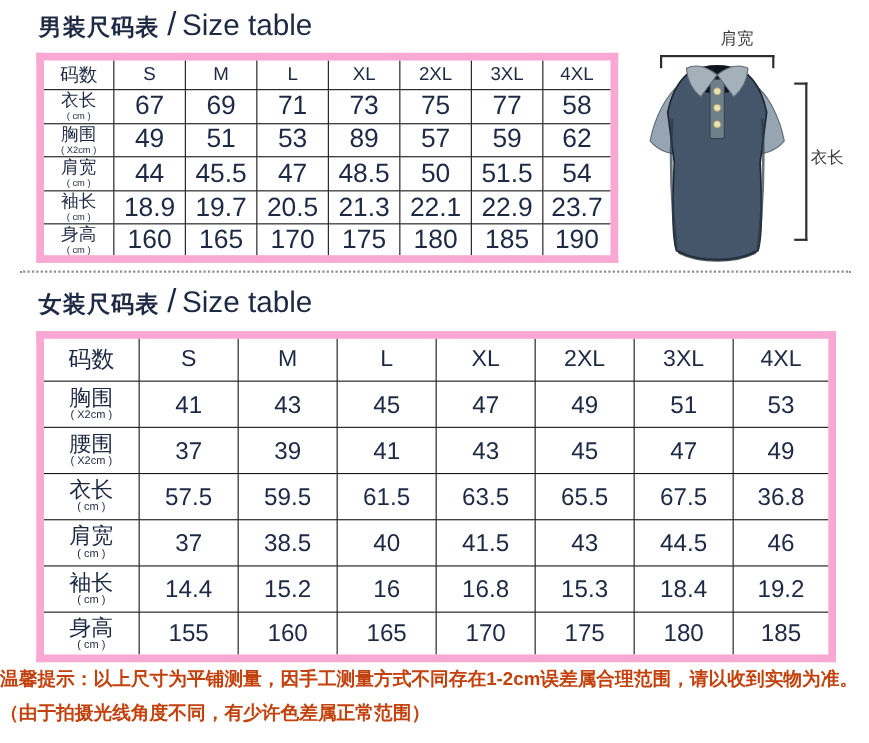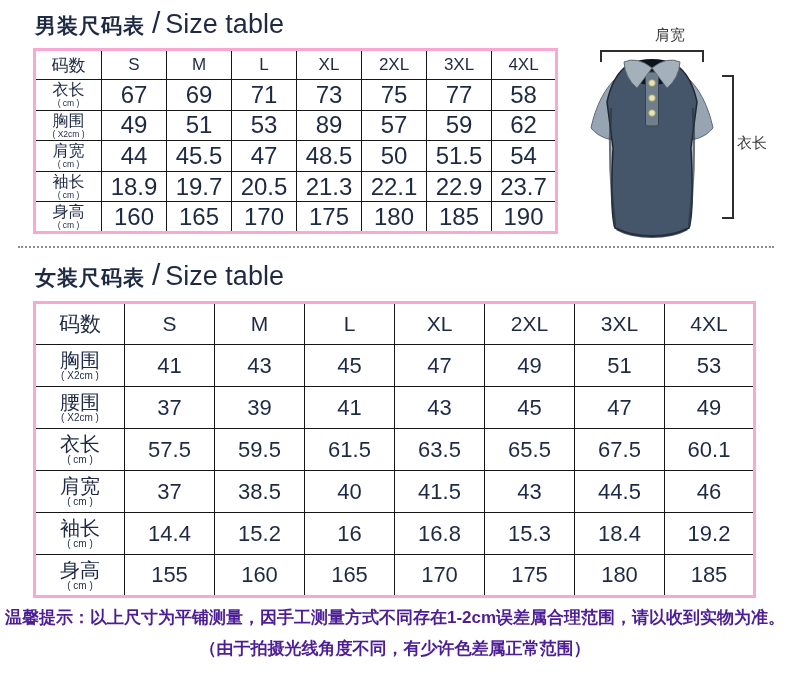--- a/index.html
+++ b/index.html
@@ -10,21 +10,21 @@
   }
   .section-title{position:absolute;color:#1e2944;white-space:nowrap;}
   .section-title .zh{font-weight:bold;font-size:21px;letter-spacing:1px;}
   .section-title .sep{font-size:30px;font-weight:300;margin:0 5px 0 7px;color:#1e2944;}
   .section-title .en{font-size:27px;font-weight:400;}
   #mens-title{left:35px;top:6px;}
   #womens-title{left:35px;top:258px;}
 
   table.size-table{
     position:absolute;border-collapse:collapse;table-layout:fixed;
-    border:3px solid #f9a8d4;background:#fff;
+    border:7px solid #f9a8d4;background:#fff;
   }
   table.size-table th,table.size-table td{
     border:1px solid #161616;text-align:center;vertical-align:middle;
     color:#1e2944;padding:0;font-weight:400;
   }
   #mens-table{left:33px;top:48px;width:522px;}
   #mens-table col{width:65px;} #mens-table col.label-col{width:67px;}
   #mens-table thead tr{height:30px;}
   #mens-table tbody tr{height:30.6px;}
   #mens-table thead th{font-size:17px;}
@@ -53,21 +53,21 @@
   .bracket-h{
     position:absolute;left:35px;top:40px;width:100px;height:10px;
     border-top:2px solid #2e2e2e;border-left:2px solid #2e2e2e;border-right:2px solid #2e2e2e;
   }
   .bracket-v{
     position:absolute;left:157px;top:65px;width:10px;height:140px;
     border-right:2px solid #2e2e2e;border-top:2px solid #2e2e2e;border-bottom:2px solid #2e2e2e;
   }
   .shirt-svg{position:absolute;left:12px;top:46px;}
 
-  .footer-line{position:absolute;left:0;right:0;text-align:center;color:#4c1d95;font-weight:bold;}
+  .footer-line{position:absolute;left:0;right:0;text-align:left;color:#c2410c;font-weight:bold;}
   #footer-line1{top:606px;font-size:17px;}
   #footer-line2{top:637px;font-size:17px;}
 </style>
 </head>
 <body>
 
 <div class="section-title" id="mens-title">
   <span class="zh">男装尺码表</span><span class="sep">/</span><span class="en">Size table</span>
 </div>
 
@@ -251,21 +251,21 @@
         <th>
           <span class="lbl">衣长</span>
           <span class="unit">( cm )</span>
         </th>
         <td>57.5</td>
         <td>59.5</td>
         <td>61.5</td>
         <td>63.5</td>
         <td>65.5</td>
         <td>67.5</td>
-        <td>60.1</td>
+        <td>36.8</td>
       </tr>
       <tr>
         <th>
           <span class="lbl">肩宽</span>
           <span class="unit">( cm )</span>
         </th>
         <td>37</td>
         <td>38.5</td>
         <td>40</td>
         <td>41.5</td>

